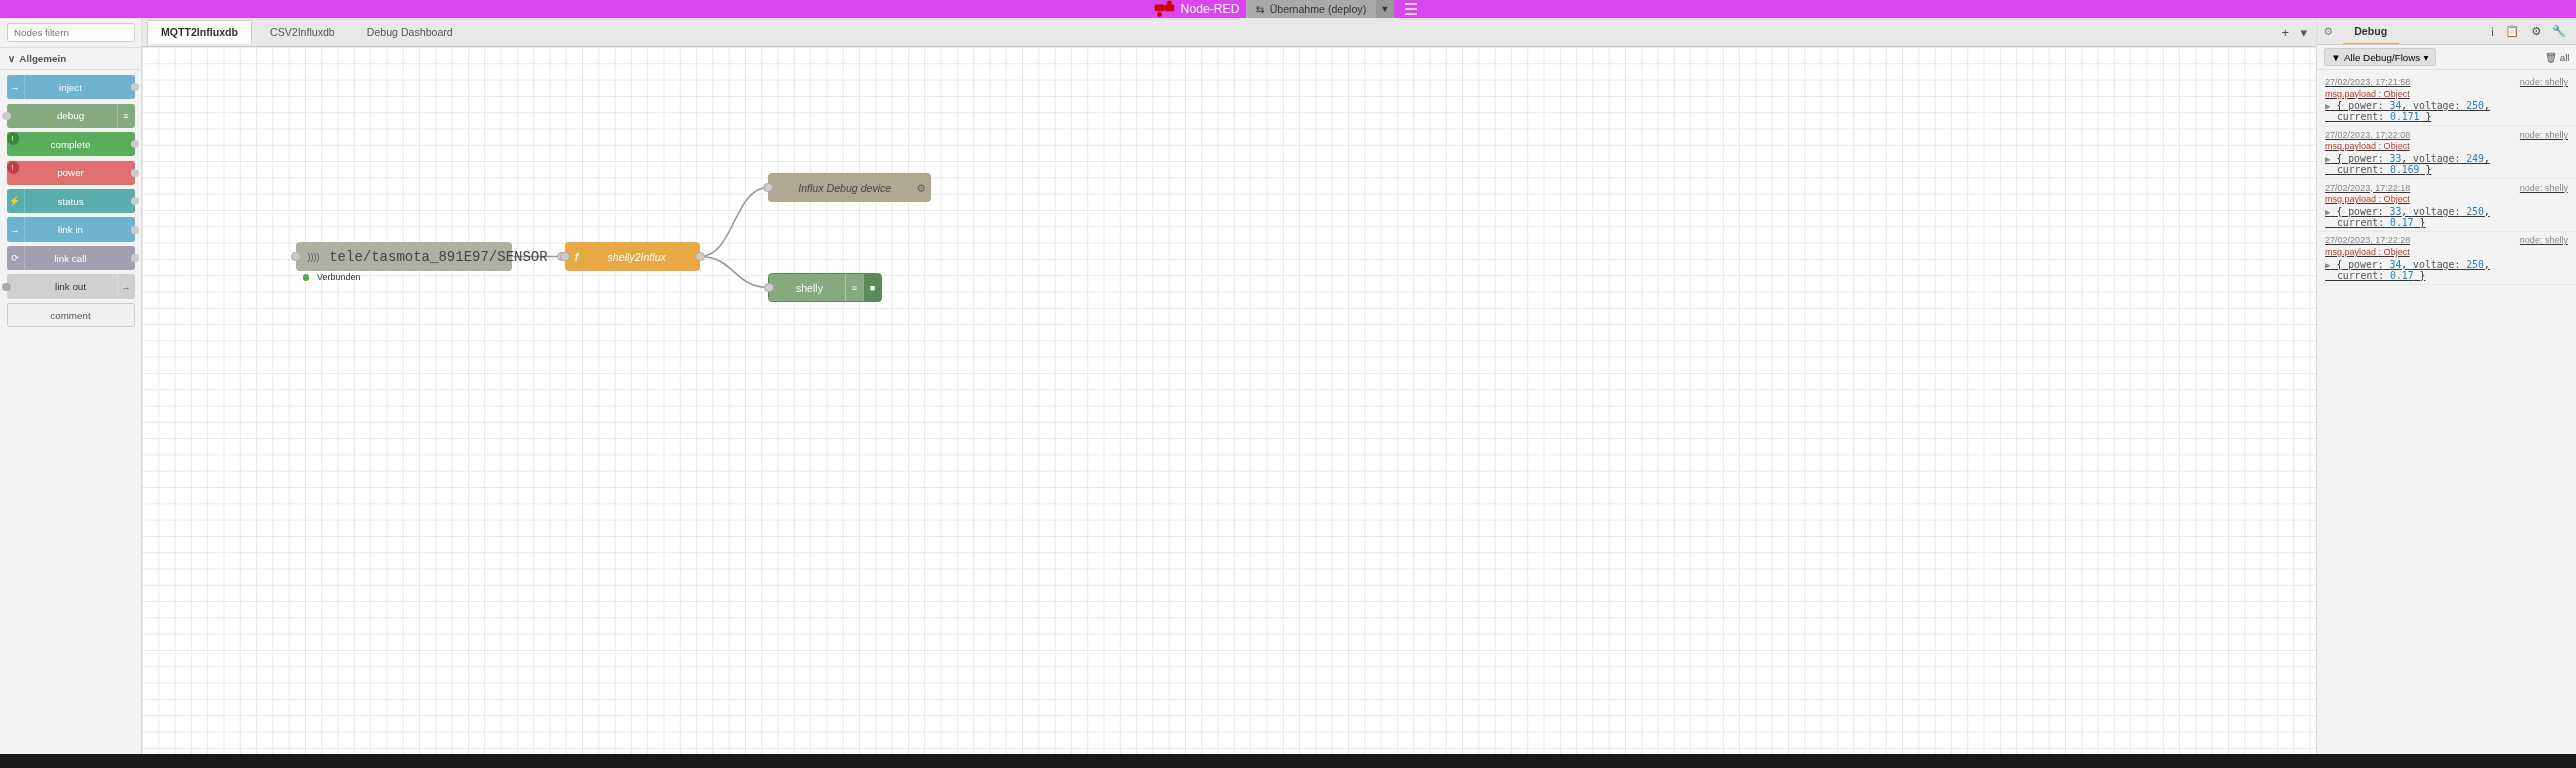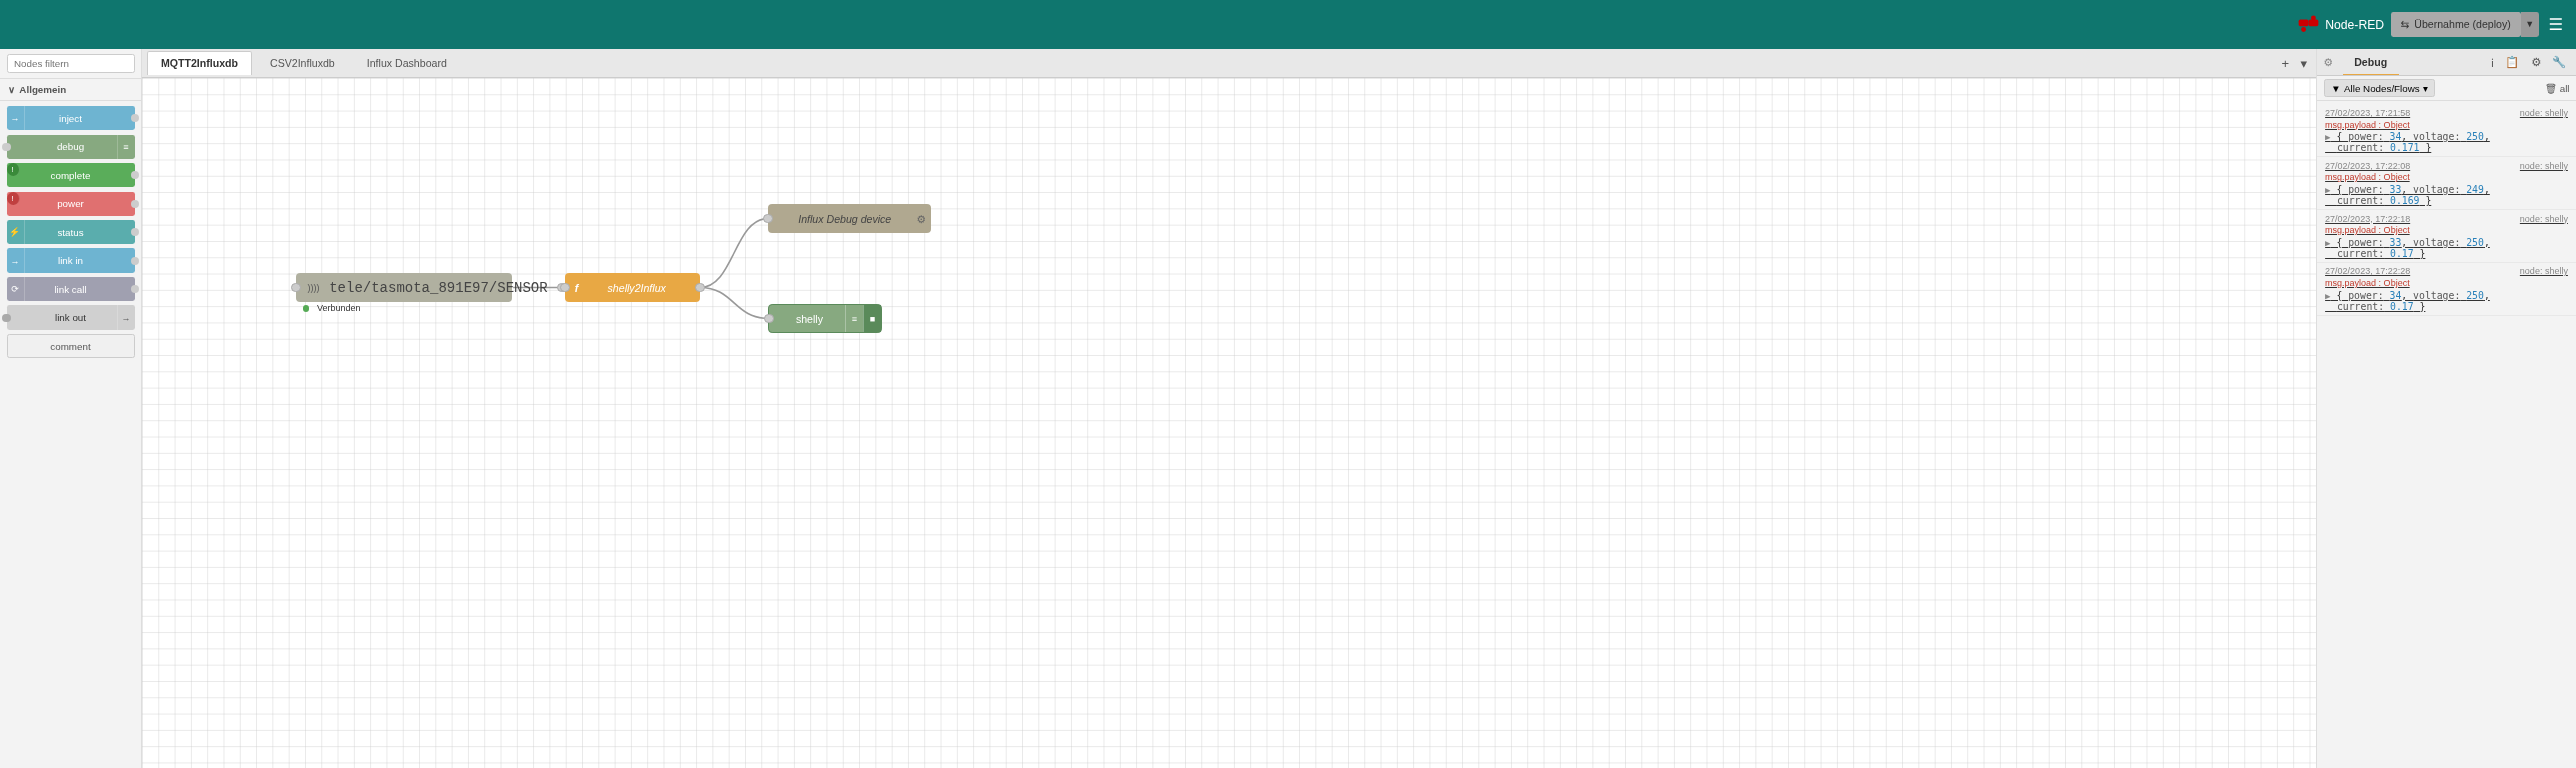--- a/index.html
+++ b/index.html
@@ -2,25 +2,25 @@
 <html style="font-size:13px"><head>
   <meta charset="utf-8">
   <style>
     * { box-sizing: border-box; margin: 0; padding: 0; }
     body { font-family: 'Helvetica Neue', Arial, sans-serif; font-size: 10.6px; background: #1a1a1a; color: #333; overflow: hidden; }
 
     
     #topbar {
       display: flex;
       align-items: center;
-      background: #0f766e;
-      height: 49px;
+      background: #d946ef;
+      height: 18px;
       padding: 0 8.1px;
       gap: 6.5px;
-      justify-content: flex-end;
+      justify-content: center;
     }
     #topbar-left { display: flex; align-items: center; gap: 6.5px; }
     #topbar-logo { display: flex; align-items: center; gap: 4.9px; }
     .logo-icon { width: 23px; height: 23px; }
     #app-title { color: #fff; font-size: 12.2px; font-weight: 500; }
     #topbar-right { display: flex; align-items: center; gap: 4.9px; }
     #deploy-btn {
       display: flex; align-items: center; gap: 4.9px;
       background: #aaa; color: #333; border: none; border-radius: 2.4px;
       padding: 4.1px 9.8px; font-size: 10.6px; cursor: pointer; height: 24.4px;
@@ -456,21 +456,21 @@
   <div id="canvas-area">
 
     <div id="tabs-bar">
       <div class="tab active">
         <span>MQTT2Influxdb</span>
       </div>
       <div class="tab">
         <span>CSV2Influxdb</span>
       </div>
       <div class="tab">
-        <span>Influx Dashboard</span>
+        <span>Debug Dashboard</span>
       </div>
       <div id="tabs-actions">
         <button>+</button>
         <button>▾</button>
       </div>
     </div>
 
     <div id="flow-canvas">
       <svg id="connections-svg" viewBox="0 0 2675 870" width="2174" height="707">
 
@@ -526,21 +526,21 @@
       <div class="right-tab-icons">
         <button>ℹ</button>
         <button>📋</button>
         <button>⚙</button>
         <button>🔧</button>
       </div>
     </div>
     <div id="debug-toolbar">
       <button id="debug-filter-btn">
         <span>▼</span>
-        <span>Alle Nodes/Flows</span>
+        <span>Alle Debug/Flows</span>
         <span>▾</span>
       </button>
       <button id="debug-clear-btn">
         <span>🗑</span>
         <span>all</span>
       </button>
     </div>
     <div id="debug-messages">
 
       <div class="debug-msg">

